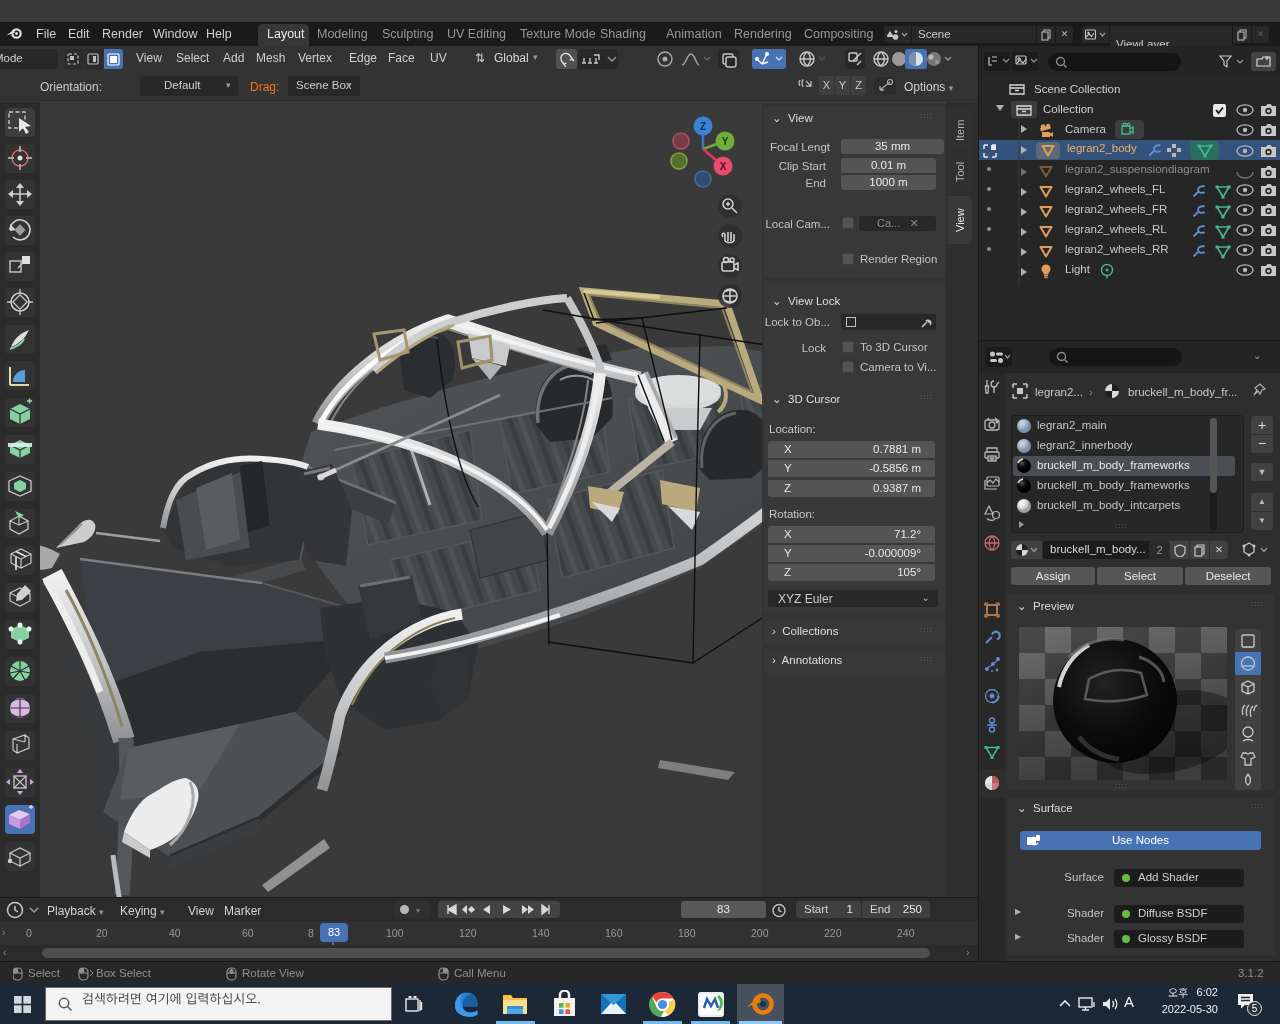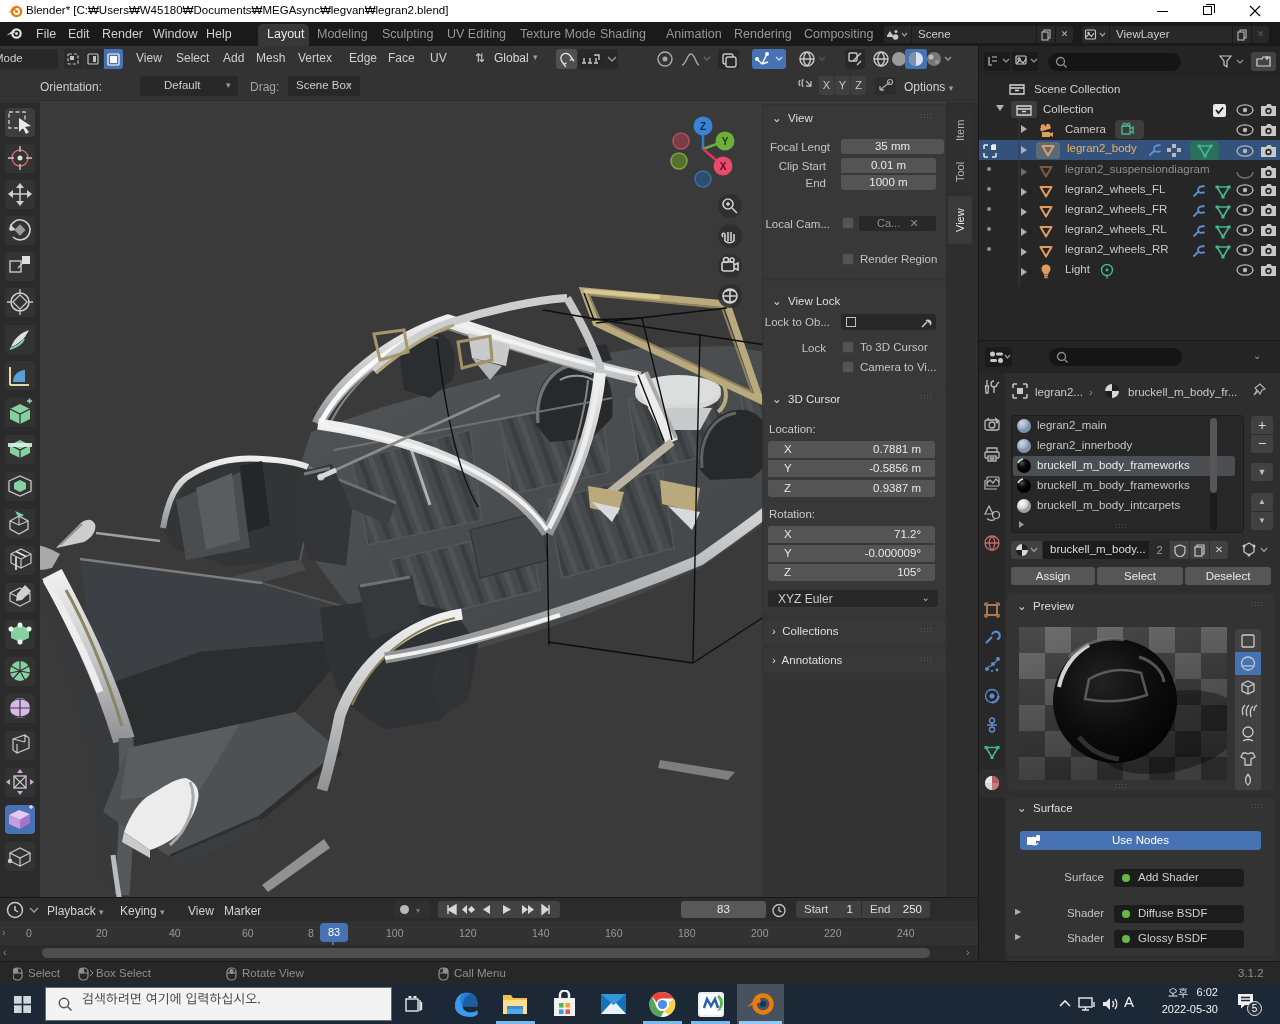--- a/index.html
+++ b/index.html
@@ -14,34 +14,20 @@
 .dk { background:#282828; border-radius:3px; color:#cdcdcd; font-size:11.5px; }
 .cb { width:12px; height:12px; background:#545454; border-radius:2px; border:1px solid #3f3f3f; }
 .lbl { color:#c3c3c3; font-size:11.5px; text-align:right; white-space:nowrap; }
 .phdr { color:#dedede; font-size:11.5px; }
 .grip { color:#6e6e6e; font-size:8px; letter-spacing:1px; }
 </style>
 </head>
 <body>
 <div id="stage">
 
-<div class="abs" style="left:0;top:0;width:1280px;height:22px;background:#ffffff;">
-  <svg class="abs" style="left:7px;top:3px" width="16" height="16" viewBox="0 0 16 16">
-    <circle cx="9.5" cy="8.5" r="4.6" fill="none" stroke="#e87d0d" stroke-width="2.4"></circle>
-    <circle cx="9.5" cy="8.5" r="1.6" fill="#e87d0d"></circle>
-    <path d="M1,10 L8,4 L9,7 Z" fill="#e87d0d"></path>
-  </svg>
-  <div class="abs" style="left:26px;top:4px;color:#000;font-size:11.5px;">Blender* [C:₩Users₩W45180₩Documents₩MEGAsync₩legvan₩legran2.blend]</div>
-  <div class="abs" style="left:1157px;top:11px;width:11px;height:1px;background:#000"></div>
-  <div class="abs" style="left:1203px;top:6px;width:9px;height:9px;border:1px solid #000"></div>
-  <div class="abs" style="left:1206px;top:4px;width:9px;height:9px;border:1px solid #000;border-bottom:none;border-left:none"></div>
-  <svg class="abs" style="left:1249px;top:5px" width="12" height="12">
-        <path d="M1,1 L11,11 M11,1 L1,11" stroke="#000" stroke-width="1.1"></path>
-      </svg>
-</div>
 
 <div class="abs" style="left:0;top:22px;width:1280px;height:24px;background:#1a1a1a;">
   <svg class="abs" style="left:6px;top:4px" width="18" height="15" viewBox="0 0 18 15">
     <circle cx="10.5" cy="7.5" r="4.2" fill="none" stroke="#dedede" stroke-width="2.2"></circle>
     <circle cx="10.5" cy="7.5" r="1.5" fill="#dedede"></circle>
     <path d="M0.5,9.5 L8,3.5 L9,6.5 Z" fill="#dedede"></path>
   </svg>
   <div class="abs menu" style="left:36px;top:5px">File</div>
   <div class="abs menu" style="left:68px;top:5px">Edit</div>
   <div class="abs menu" style="left:102px;top:5px">Render</div>
@@ -73,21 +59,21 @@
       </svg>
   <div class="abs dk" style="left:1056px;top:4px;width:17px;height:17px;border-radius:0 3px 3px 0;color:#b8b8b8;text-align:center;font-size:9px;line-height:17px;">✕</div>
 
   <div class="abs dk" style="left:1082px;top:4px;width:27px;height:17px;border-radius:3px 0 0 3px;"></div>
   <svg class="abs" style="left:1085px;top:7px" width="22" height="12">
         <rect x="0.5" y="1" width="10" height="9" rx="1" fill="none" stroke="#c8c8c8" stroke-width="1.1"></rect>
         <circle cx="3.5" cy="4" r="1.2" fill="#c8c8c8"></circle>
         <path d="M1,8 l3,-3 2.5,2.5 2.5,-3.5" stroke="#c8c8c8" stroke-width="1.1" fill="none"></path>
         <path d="M15,4 l2.5,3 2.5,-3" stroke="#999" stroke-width="1.2" fill="none"></path>
       </svg>
-  <div class="abs dk" style="left:1110px;top:4px;width:122px;height:17px;border-radius:0;padding:2px 6px;">ViewLayer</div>
+  <div class="abs dk" style="left:1110px;top:4px;width:122px;height:17px;border-radius:0;padding:12px 6px;">ViewLayer</div>
   <div class="abs dk" style="left:1233px;top:4px;width:18px;height:17px;border-radius:0;"></div>
   <svg class="abs" style="left:1237px;top:7px" width="11" height="12">
         <rect x="1" y="3" width="6" height="8" fill="none" stroke="#b8b8b8" stroke-width="1.1"></rect>
         <path d="M3,3 V1 h6 v8 h-2" fill="none" stroke="#b8b8b8" stroke-width="1.1"></path>
       </svg>
   <div class="abs dk" style="left:1252px;top:4px;width:17px;height:17px;border-radius:0 3px 3px 0;color:#5a5a5a;text-align:center;font-size:9px;line-height:17px;">✕</div>
 </div>
 
 <div class="abs" style="left:0;top:46px;width:978px;height:55px;background:#333333;border-bottom:1px solid #2a2a2a;">
 
@@ -176,21 +162,21 @@
             <circle cx="6" cy="8" r="2.5" fill="#bbb" stroke="none"></circle>
             <circle cx="12" cy="13" r="2" fill="#999" stroke="none"></circle>
           </g>
       <path d="M389,8 l3,3 3,-3" stroke="#999"></path>
     </g>
   </svg>
 
   <div class="abs lbl" style="left:40px;top:34px;font-size:12px;color:#cdcdcd">Orientation:</div>
   <div class="abs dk" style="left:140px;top:30px;width:98px;height:20px;padding:3px 8px 0 24px;">Default</div>
   <div class="abs txt" style="left:226px;top:34px;font-size:9px;color:#9a9a9a">▾</div>
-  <div class="abs lbl" style="left:250px;top:34px;font-size:12px;color:#a3a3a3">Drag:</div>
+  <div class="abs lbl" style="left:250px;top:34px;font-size:12px;color:#f97316">Drag:</div>
   <div class="abs dk" style="left:288px;top:30px;width:72px;height:20px;padding:3px 6px 0 8px;">Scene Box</div>
   <div class="abs txt" style="left:347px;top:34px;font-size:9px;color:#9a9a9a">▾</div>
 
   <svg class="abs" style="left:797px;top:31px" width="18" height="18">
         <path d="M3,3 q-2,3 0,6 M6,2 q-2,4 0,8 M9,4 l5,5 M14,4 v5 h-5" stroke="#b8b8b8" stroke-width="1.3" fill="none"></path>
       </svg>
   <div class="abs" style="left:819px;top:30px;width:15px;height:19px;background:#3f3f3f;border-radius:2px;color:#ccc;font-size:11px;text-align:center;line-height:19px;">X</div>
   <div class="abs" style="left:835px;top:30px;width:15px;height:19px;background:#3f3f3f;border-radius:2px;color:#ccc;font-size:11px;text-align:center;line-height:19px;">Y</div>
   <div class="abs" style="left:851px;top:30px;width:15px;height:19px;background:#3f3f3f;border-radius:2px;color:#ccc;font-size:11px;text-align:center;line-height:19px;">Z</div>
   <svg class="abs" style="left:874px;top:30px" width="24" height="20">

